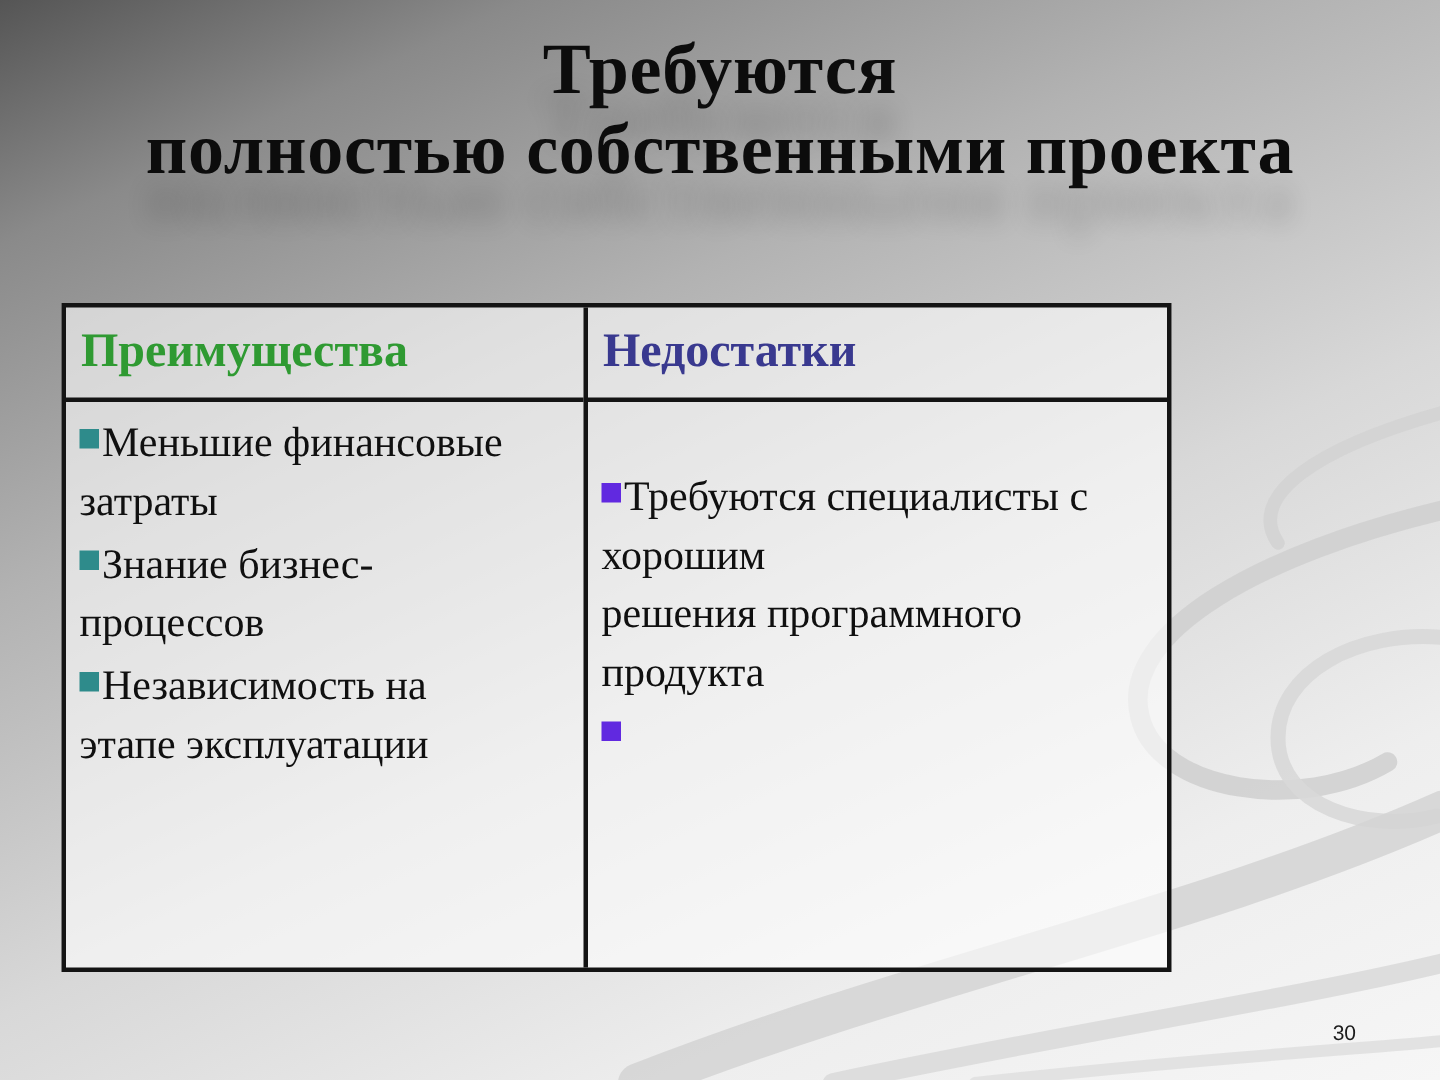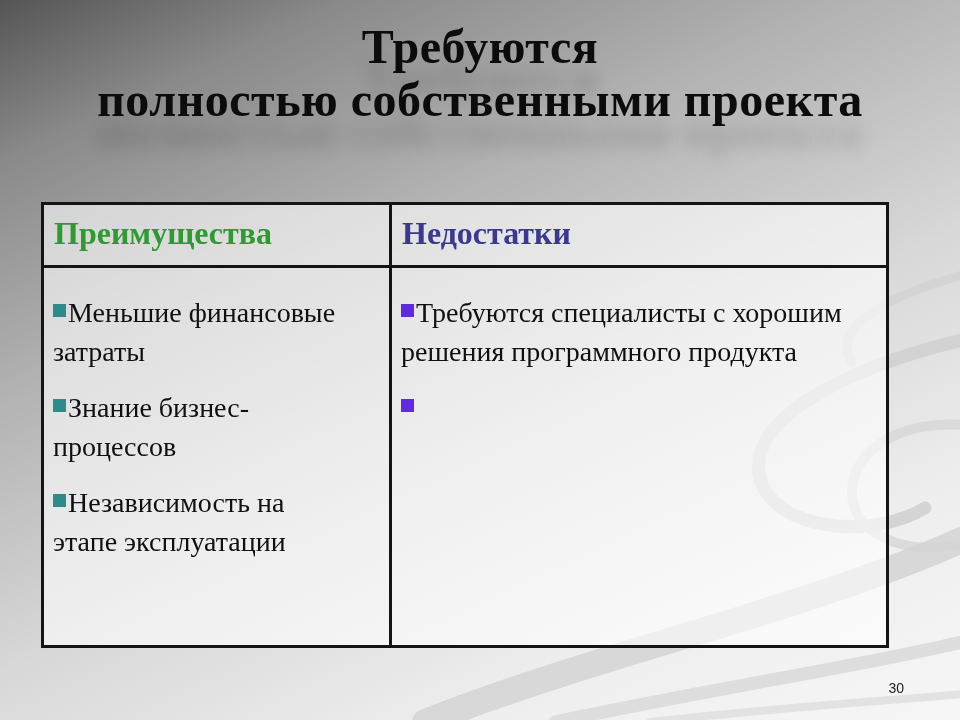--- a/index.html
+++ b/index.html
@@ -16,39 +16,39 @@
   .swirls { position: absolute; left: 0; top: 0; width: 960px; height: 720px; }
   .title {
     position: absolute; top: 20px; left: 0; right: 0;
     text-align: center; font-weight: bold;
     font-size: 48px; line-height: 53px; letter-spacing: 0.5px;
     color: #0c0c0c;
     text-shadow: 0 32px 16px rgba(10,10,10,0.15);
   }
   .cmp-table {
     position: absolute; left: 41px; top: 202px;
-    width: 848px; height: 446px;
+    width: 740px; height: 446px;
     display: flex; box-sizing: border-box;
     border: 3px solid #141414;
     background: rgba(255,255,255,0.60);
   }
   .col { box-sizing: border-box; display: flex; flex-direction: column; }
   .col-left  { width: 348px; border-right: 3px solid #141414; }
-  .col-right { flex: 1; }
+  .col-right { flex: 1; gap: 36px; }
   .th {
     height: 63px; box-sizing: border-box;
     border-bottom: 3px solid #141414;
     font-size: 32px; font-weight: bold;
     padding: 10px 8px 0 10px;
   }
   .tb {
     padding: 8px 6px 0 9px;
     font-size: 28px; line-height: 39px; color: #101010;
   }
-  .item { margin: 17px 0 3px 0; white-space: pre-line; }
+  .item { margin: 0 0 3px 0; white-space: pre-line; }
   .bullet {
     display: inline-block; width: 13px; height: 13px;
     margin-right: 2px; vertical-align: 5px;
   }
   .page-number {
     position: absolute; right: 56px; bottom: 24px;
     font-family: "Liberation Sans", "DejaVu Sans", sans-serif;
     font-size: 14px; color: #1c1c1c;
   }
 </style>

